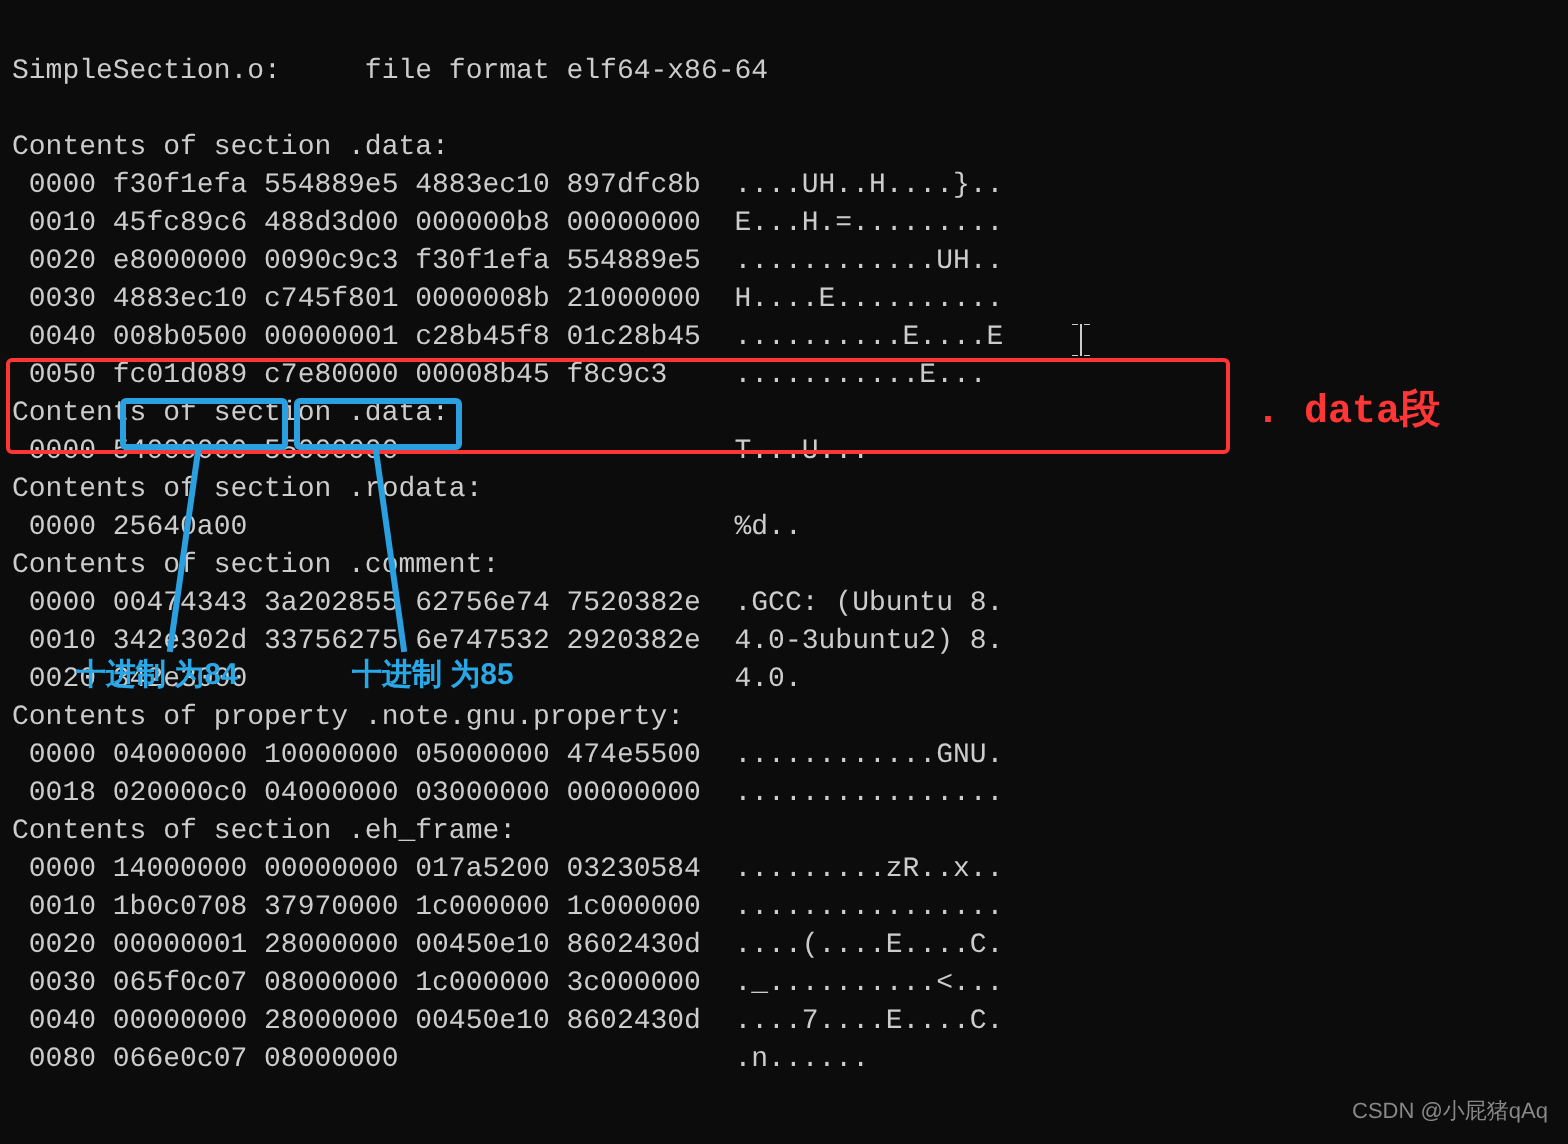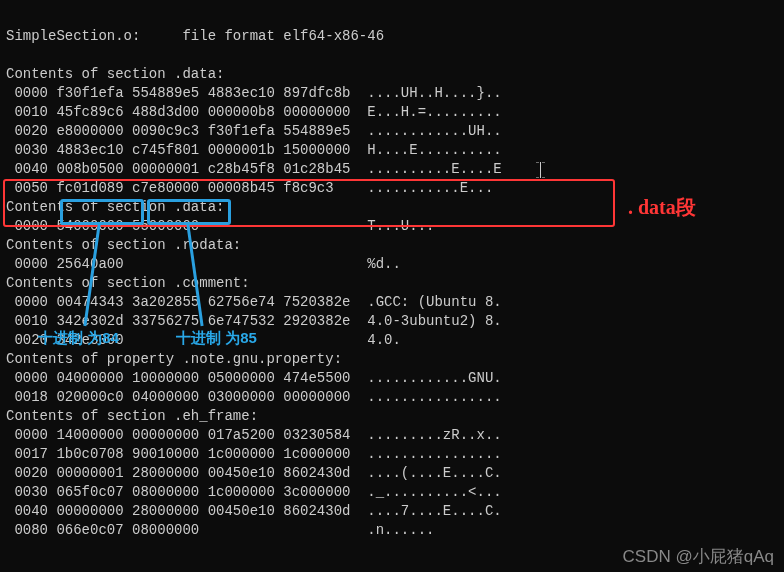--- a/index.html
+++ b/index.html
@@ -42,74 +42,74 @@
     font-family: "SimHei", "Microsoft YaHei", sans-serif;
     font-weight: bold;
     font-size: 15px;
     line-height: 24px;
     pointer-events: none;
   }
   .ann-red { color: #ff3636; }
   .ann-blue { color: #29a8e8; }
   .ann1 { left: 38px; top: 326px; }
   .ann2 { left: 176px; top: 326px; }
-  .ann-data { left: 628px; top: 195px; font-family: Liberation Serif, serif; font-size: 20px; }
+  .ann-data { left: 628px; top: 195px; font-family: Liberation Mono, monospace; font-size: 20px; }
   .line-conn {
     position: absolute;
     background: #2aa0e0;
     width: 3px;
     pointer-events: none;
   }
   .conn1 { left: 98px; top: 222px; height: 105px; transform: rotate(8deg); transform-origin: top; }
   .conn2 { left: 186px; top: 222px; height: 105px; transform: rotate(-8deg); transform-origin: top; }
   .watermark {
     position: absolute;
     right: 10px;
     bottom: 6px;
     color: #888;
     font-family: "Microsoft YaHei", sans-serif;
-    font-size: 17px;
+    font-size: 11px;
   }
   .cursor {
     position: absolute;
     left: 536px;
     top: 162px;
     width: 9px;
     height: 16px;
     pointer-events: none;
   }
   .cursor svg { width: 100%; height: 100%; }
 </style>
 </head>
 <body>
 
 <div class="terminal">
-<span>SimpleSection.o:     file format elf64-x86-46</span>
+<span>SimpleSection.o:     file format elf64-x86-64</span>
 
 <span>Contents of section .data:</span>
 <span> 0000 f30f1efa 554889e5 4883ec10 897dfc8b  ....UH..H....}..</span>
 <span> 0010 45fc89c6 488d3d00 000000b8 00000000  E...H.=.........</span>
 <span> 0020 e8000000 0090c9c3 f30f1efa 554889e5  ............UH..</span>
-<span> 0030 4883ec10 c745f801 0000001b 15000000  H....E..........</span>
+<span> 0030 4883ec10 c745f801 0000008b 21000000  H....E..........</span>
 <span> 0040 008b0500 00000001 c28b45f8 01c28b45  ..........E....E</span>
 <span> 0050 fc01d089 c7e80000 00008b45 f8c9c3    ...........E...</span>
 <span>Contents of section .data:</span>
 <span> 0000 54000000 55000000                    T...U...</span>
 <span>Contents of section .rodata:</span>
 <span> 0000 25640a00                             %d..</span>
 <span>Contents of section .comment:</span>
 <span> 0000 00474343 3a202855 62756e74 7520382e  .GCC: (Ubuntu 8.</span>
 <span> 0010 342e302d 33756275 6e747532 2920382e  4.0-3ubuntu2) 8.</span>
 <span> 0020 342e3000                             4.0.</span>
 <span>Contents of property .note.gnu.property:</span>
 <span> 0000 04000000 10000000 05000000 474e5500  ............GNU.</span>
 <span> 0018 020000c0 04000000 03000000 00000000  ................</span>
 <span>Contents of section .eh_frame:</span>
 <span> 0000 14000000 00000000 017a5200 03230584  .........zR..x..</span>
-<span> 0017 1b0c0708 90010000 1c000000 1c000000  ................</span>
+<span> 0010 1b0c0708 37970000 1c000000 1c000000  ................</span>
 <span> 0020 00000001 28000000 00450e10 8602430d  ....(....E....C.</span>
 <span> 0030 065f0c07 08000000 1c000000 3c000000  ._..........&lt;...</span>
 <span> 0040 00000000 28000000 00450e10 8602430d  ....7....E....C.</span>
 <span> 0080 066e0c07 08000000                    .n......</span>
 </div>
 
 <div class="red-box"></div>
 <div class="blue-box b1"></div>
 <div class="blue-box b2"></div>
 <div class="line-conn conn1"></div>

